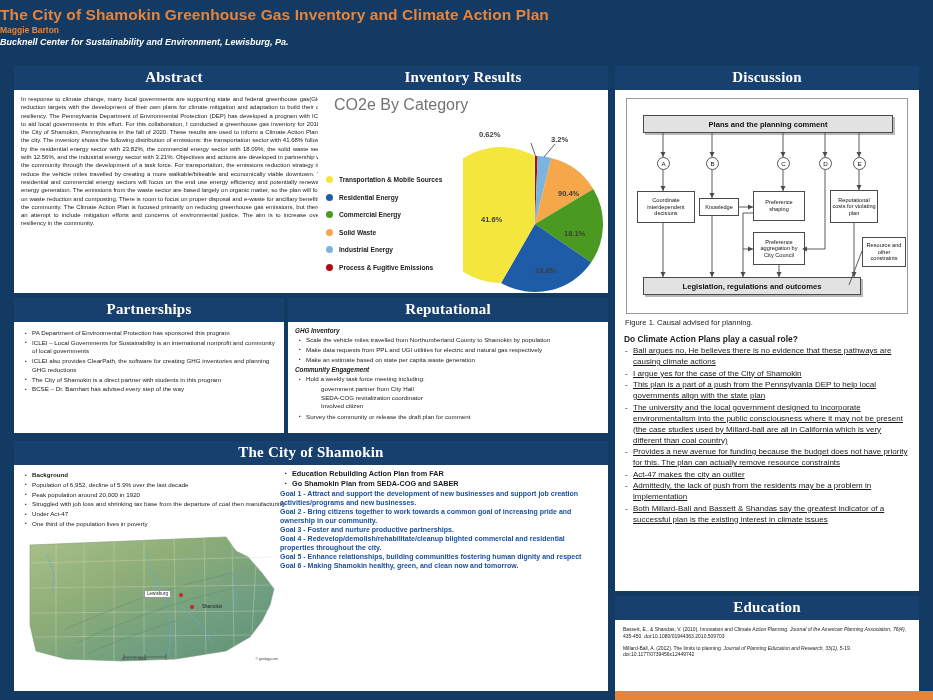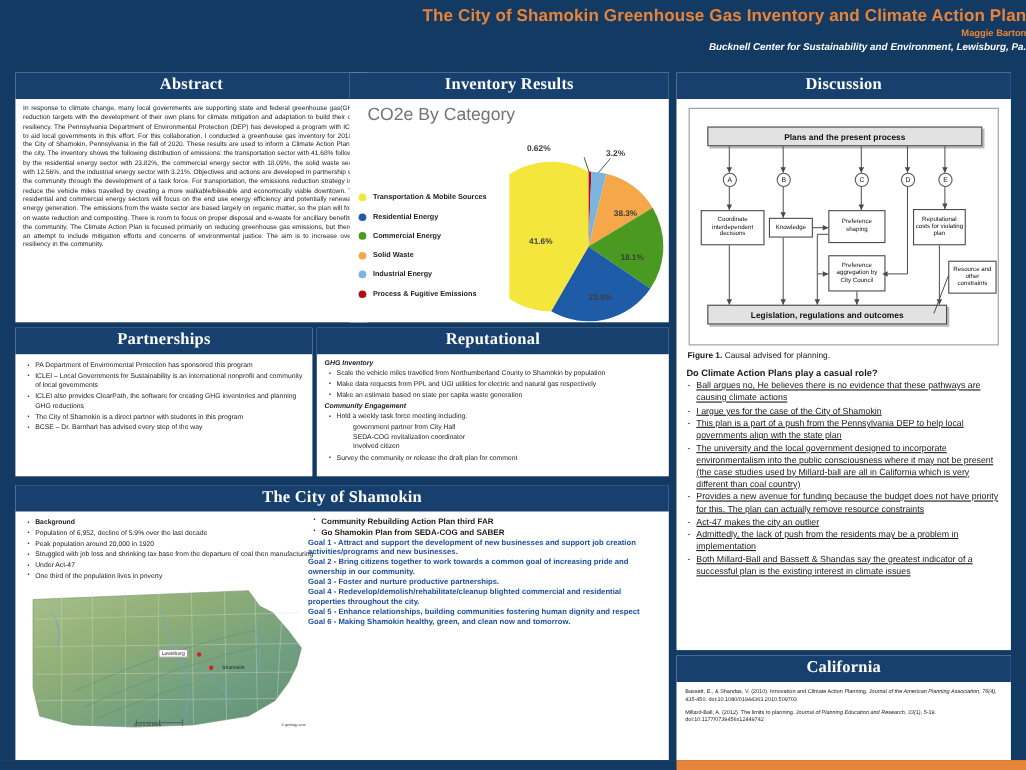--- a/index.html
+++ b/index.html
@@ -7,21 +7,21 @@
   body {
     width:933px; height:700px;
     background:#123a63;
     font-family:"Liberation Sans", sans-serif;
     overflow:hidden;
     position:relative;
   }
   .poster { position:absolute; inset:0; background:#123a63; }
 
   
-  .header { height:62px; text-align:right; padding-top:5px;padding-left:29px; }
+  .header { height:62px; text-align:left; padding-top:5px; }
   .ptitle {
     color:#e8833a; font-size:15.5px; font-weight:bold; letter-spacing:.1px;
     line-height:19px; font-family:"Liberation Sans", sans-serif;
   }
   .pauthor { color:#e8833a; font-size:8.5px; font-weight:bold; line-height:12px; }
   .padvisor { color:#e8833a; font-size:9px; font-weight:bold; line-height:12px; }
   .paffil { color:#ffffff; font-size:9px; font-weight:bold; font-style:italic; line-height:12px; }
 
   
   .cols { position:absolute; left:0; top:62px; right:0; bottom:0; }
@@ -59,21 +59,21 @@
   .legend .ltxt { font-size:6.6px; font-weight:bold; color:#222; white-space:nowrap; }
 
   .pieWrap { position:absolute; left:145px; top:18px; width:150px; height:180px; }
 
   .pctLbl { position:absolute; font-size:7.5px; font-weight:bold; color:#3d3d3d; }
   .pctOut { position:absolute; font-size:7.6px; font-weight:bold; color:#3d3d3d; }
 
   
   .figbox { border:1px solid #9a9a9a; height:216px; position:relative; margin:4px 3px 0; background:#fff; }
   .fcap { font-size:7.6px; margin:4px 2px 0 2px; }
-  .fcap b { font-weight:bold; }
+  .fcap b { font-weight:normal; }
   .dq { font-size:8.4px; font-weight:bold; margin:7px 0 1px 1px; }
 
   
   .fbox { position:absolute; border:1px solid #4a4a4a; background:#fff;
           font-size:5.6px; line-height:6.6px; text-align:center; color:#111;
           display:flex; align-items:center; justify-content:center; padding:1px; }
   .fbar { position:absolute; background:#e2e2e2; border:1px solid #4a4a4a;
           font-size:7.6px; font-weight:bold; text-align:center; color:#111;
           display:flex; align-items:center; justify-content:center;
           box-shadow:2px 2px 0 #b9b9b9; }
@@ -172,35 +172,35 @@
             <path d="M72 92 L128.24 130.22 A68 68 0 0 1 38.02 151.03 Z" fill="#1f5ca8"></path>
 
             <path d="M72 92 L38.02 151.03 A68 68 0 1 1 71.64 24.00 Z" fill="#f5e63d"></path>
 
             <line x1="72.6" y1="24.5" x2="68" y2="11" stroke="#3d3d3d" stroke-width="0.8"></line>
             <line x1="81" y1="25" x2="92" y2="12" stroke="#3d3d3d" stroke-width="0.8"></line>
           </svg>
 
           <span class="pctOut" style="left:16px; top:-2px;">0.62%</span>
           <span class="pctOut" style="left:88px; top:3px;">3.2%</span>
-          <span class="pctLbl" style="left:95px; top:57px;">38.3%</span>
+          <span class="pctLbl" style="left:95px; top:57px;">90.4%</span>
           <span class="pctLbl" style="left:101px; top:97px;">18.1%</span>
           <span class="pctLbl" style="left:72px; top:134px;">23.8%</span>
           <span class="pctLbl" style="left:18px; top:83px;">41.6%</span>
         </div>
       </div>
     </div>
 
     <div class="panel" style="left:615px; top:4px; width:304px; height:525px;">
       <div class="bar">Discussion</div>
 
       <div class="body" style="padding:4px 8px 4px;">
 
         <div class="figbox">
-          <div class="fbar" style="left:16px; top:16px; width:250px; height:18px;">Plans and the present process</div>
+          <div class="fbar" style="left:16px; top:16px; width:250px; height:18px;">Plans and the planning comment</div>
 
           <div class="circ" style="left:30px; top:58px;">A</div>
           <div class="circ" style="left:79px; top:58px;">B</div>
           <div class="circ" style="left:150px; top:58px;">C</div>
           <div class="circ" style="left:192px; top:58px;">D</div>
           <div class="circ" style="left:226px; top:58px;">E</div>
 
           <div class="fbox" style="left:10px; top:92px; width:58px; height:32px;">Coordinate interdependent decisions</div>
           <div class="fbox" style="left:72px; top:99px; width:40px; height:18px;">Knowledge</div>
           <div class="fbox" style="left:126px; top:92px; width:52px; height:30px;">Preference shaping</div>
@@ -369,35 +369,35 @@
           <span class="mapLbl" style="left:118px; top:57px;">Lewisburg</span>
           <span class="mapDot" style="left:153px; top:60px;"></span>
           <span class="mapLbl" style="left:174px; top:71px; border:none; background:transparent;">Shamokin</span>
           <span class="mapDot" style="left:164px; top:72px;"></span>
           <span style="position:absolute; left:96px; top:124px; font-size:3.6px; color:#333;">0  12.5    25 Miles</span>
           <span style="position:absolute; right:4px; top:124px; font-size:3.4px; color:#444;">© geology.com</span>
         </div>
 
         <div class="rev">
           <ul>
-            <li>Community Rebuilding Action Plan third FAR</li>
+            <li>Education Rebuilding Action Plan from FAR</li>
             <li>Go Shamokin Plan from SEDA-COG and SABER</li>
           </ul>
           <div class="goal">Goal 1 - Attract and support the development of new businesses and support job creation activities/programs and new businesses.</div>
           <div class="goal">Goal 2 - Bring citizens together to work towards a common goal of increasing pride and ownership in our community.</div>
           <div class="goal">Goal 3 - Foster and nurture productive partnerships.</div>
           <div class="goal">Goal 4 - Redevelop/demolish/rehabilitate/cleanup blighted commercial and residential properties throughout the city.</div>
           <div class="goal">Goal 5 - Enhance relationships, building communities fostering human dignity and respect</div>
           <div class="goal">Goal 6 - Making Shamokin healthy, green, and clean now and tomorrow.</div>
         </div>
       </div>
     </div>
 
     <div class="panel" style="left:615px; top:534px; width:304px; height:95px;">
-      <div class="bar">California</div>
+      <div class="bar">Education</div>
       <div class="body" style="padding:6px 8px;">
         <div class="ref">
           <p><span>Bassett, E., &amp; Shandas, V. (2010). Innovation and Climate Action Planning. </span><i>Journal of the American Planning Association, 76(4)</i><span>, 435-450. doi:10.1080/01944363.2010.509703</span></p>
           <p><span>Millard-Ball, A. (2012). The limits to planning. </span><i>Journal of Planning Education and Research, 33(1)</i><span>, 5-19. doi:10.1177/0739456x12449742</span></p>
         </div>
       </div>
     </div>
 
   </div>
 

